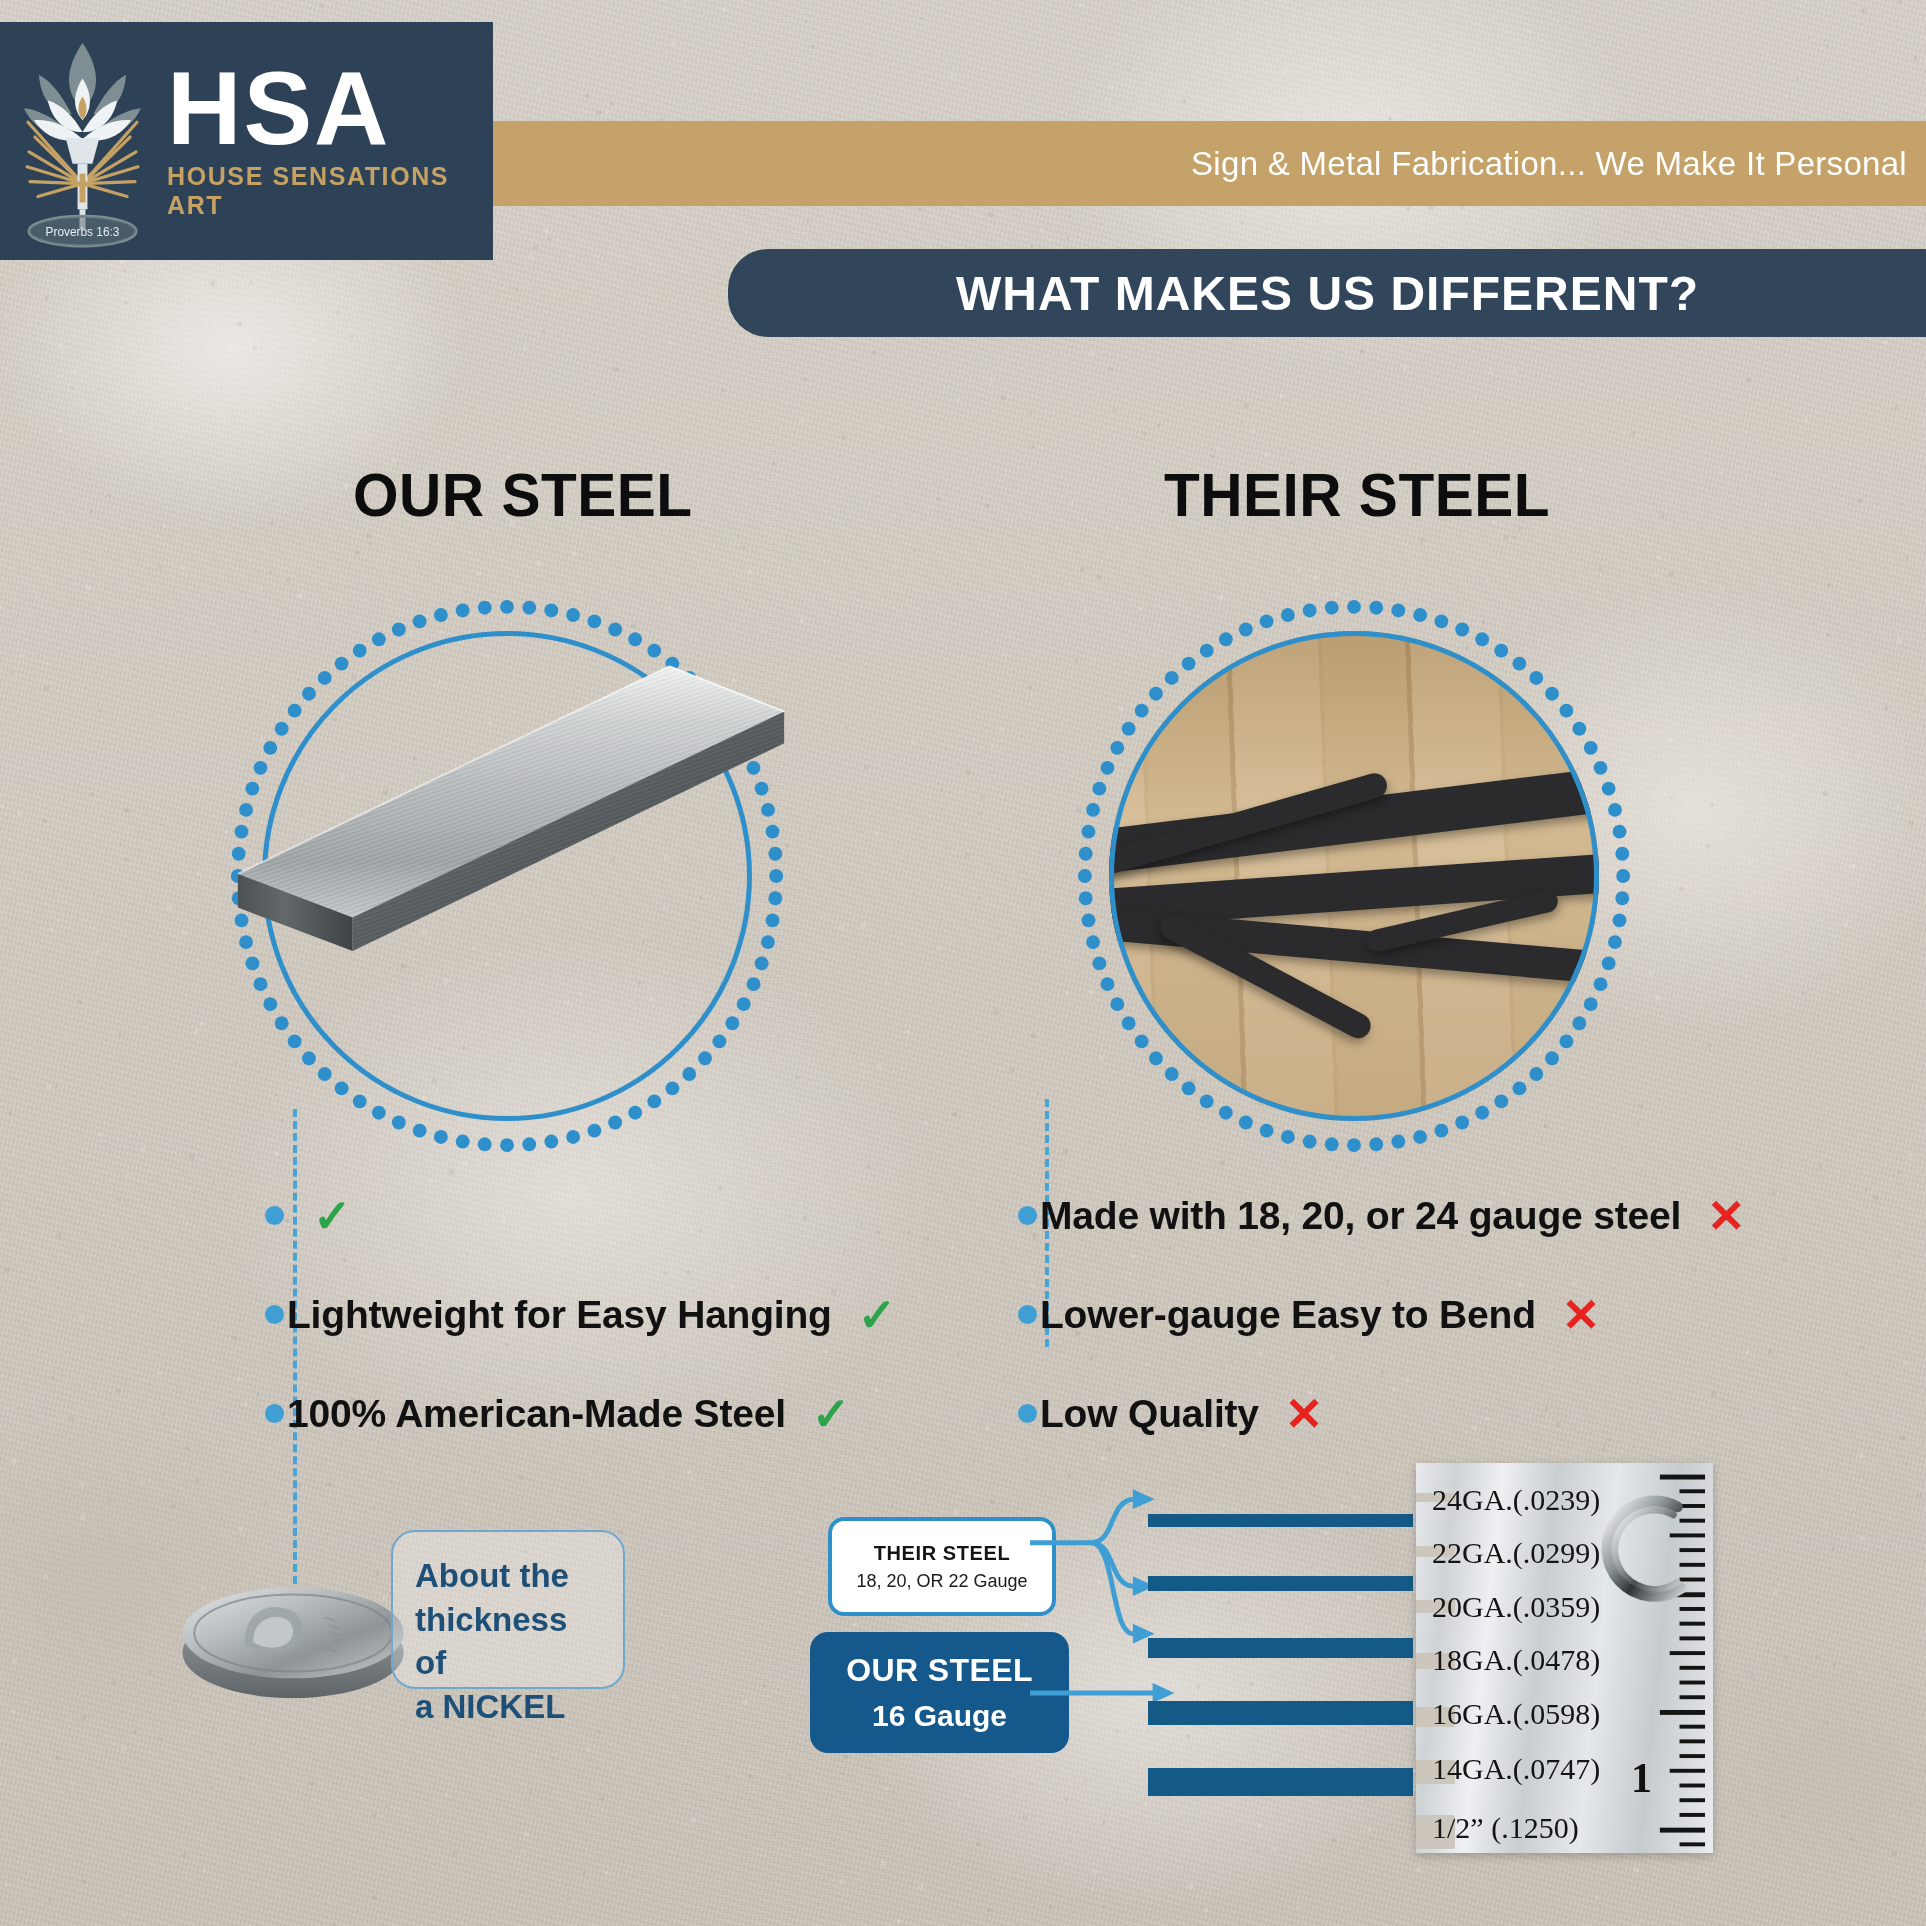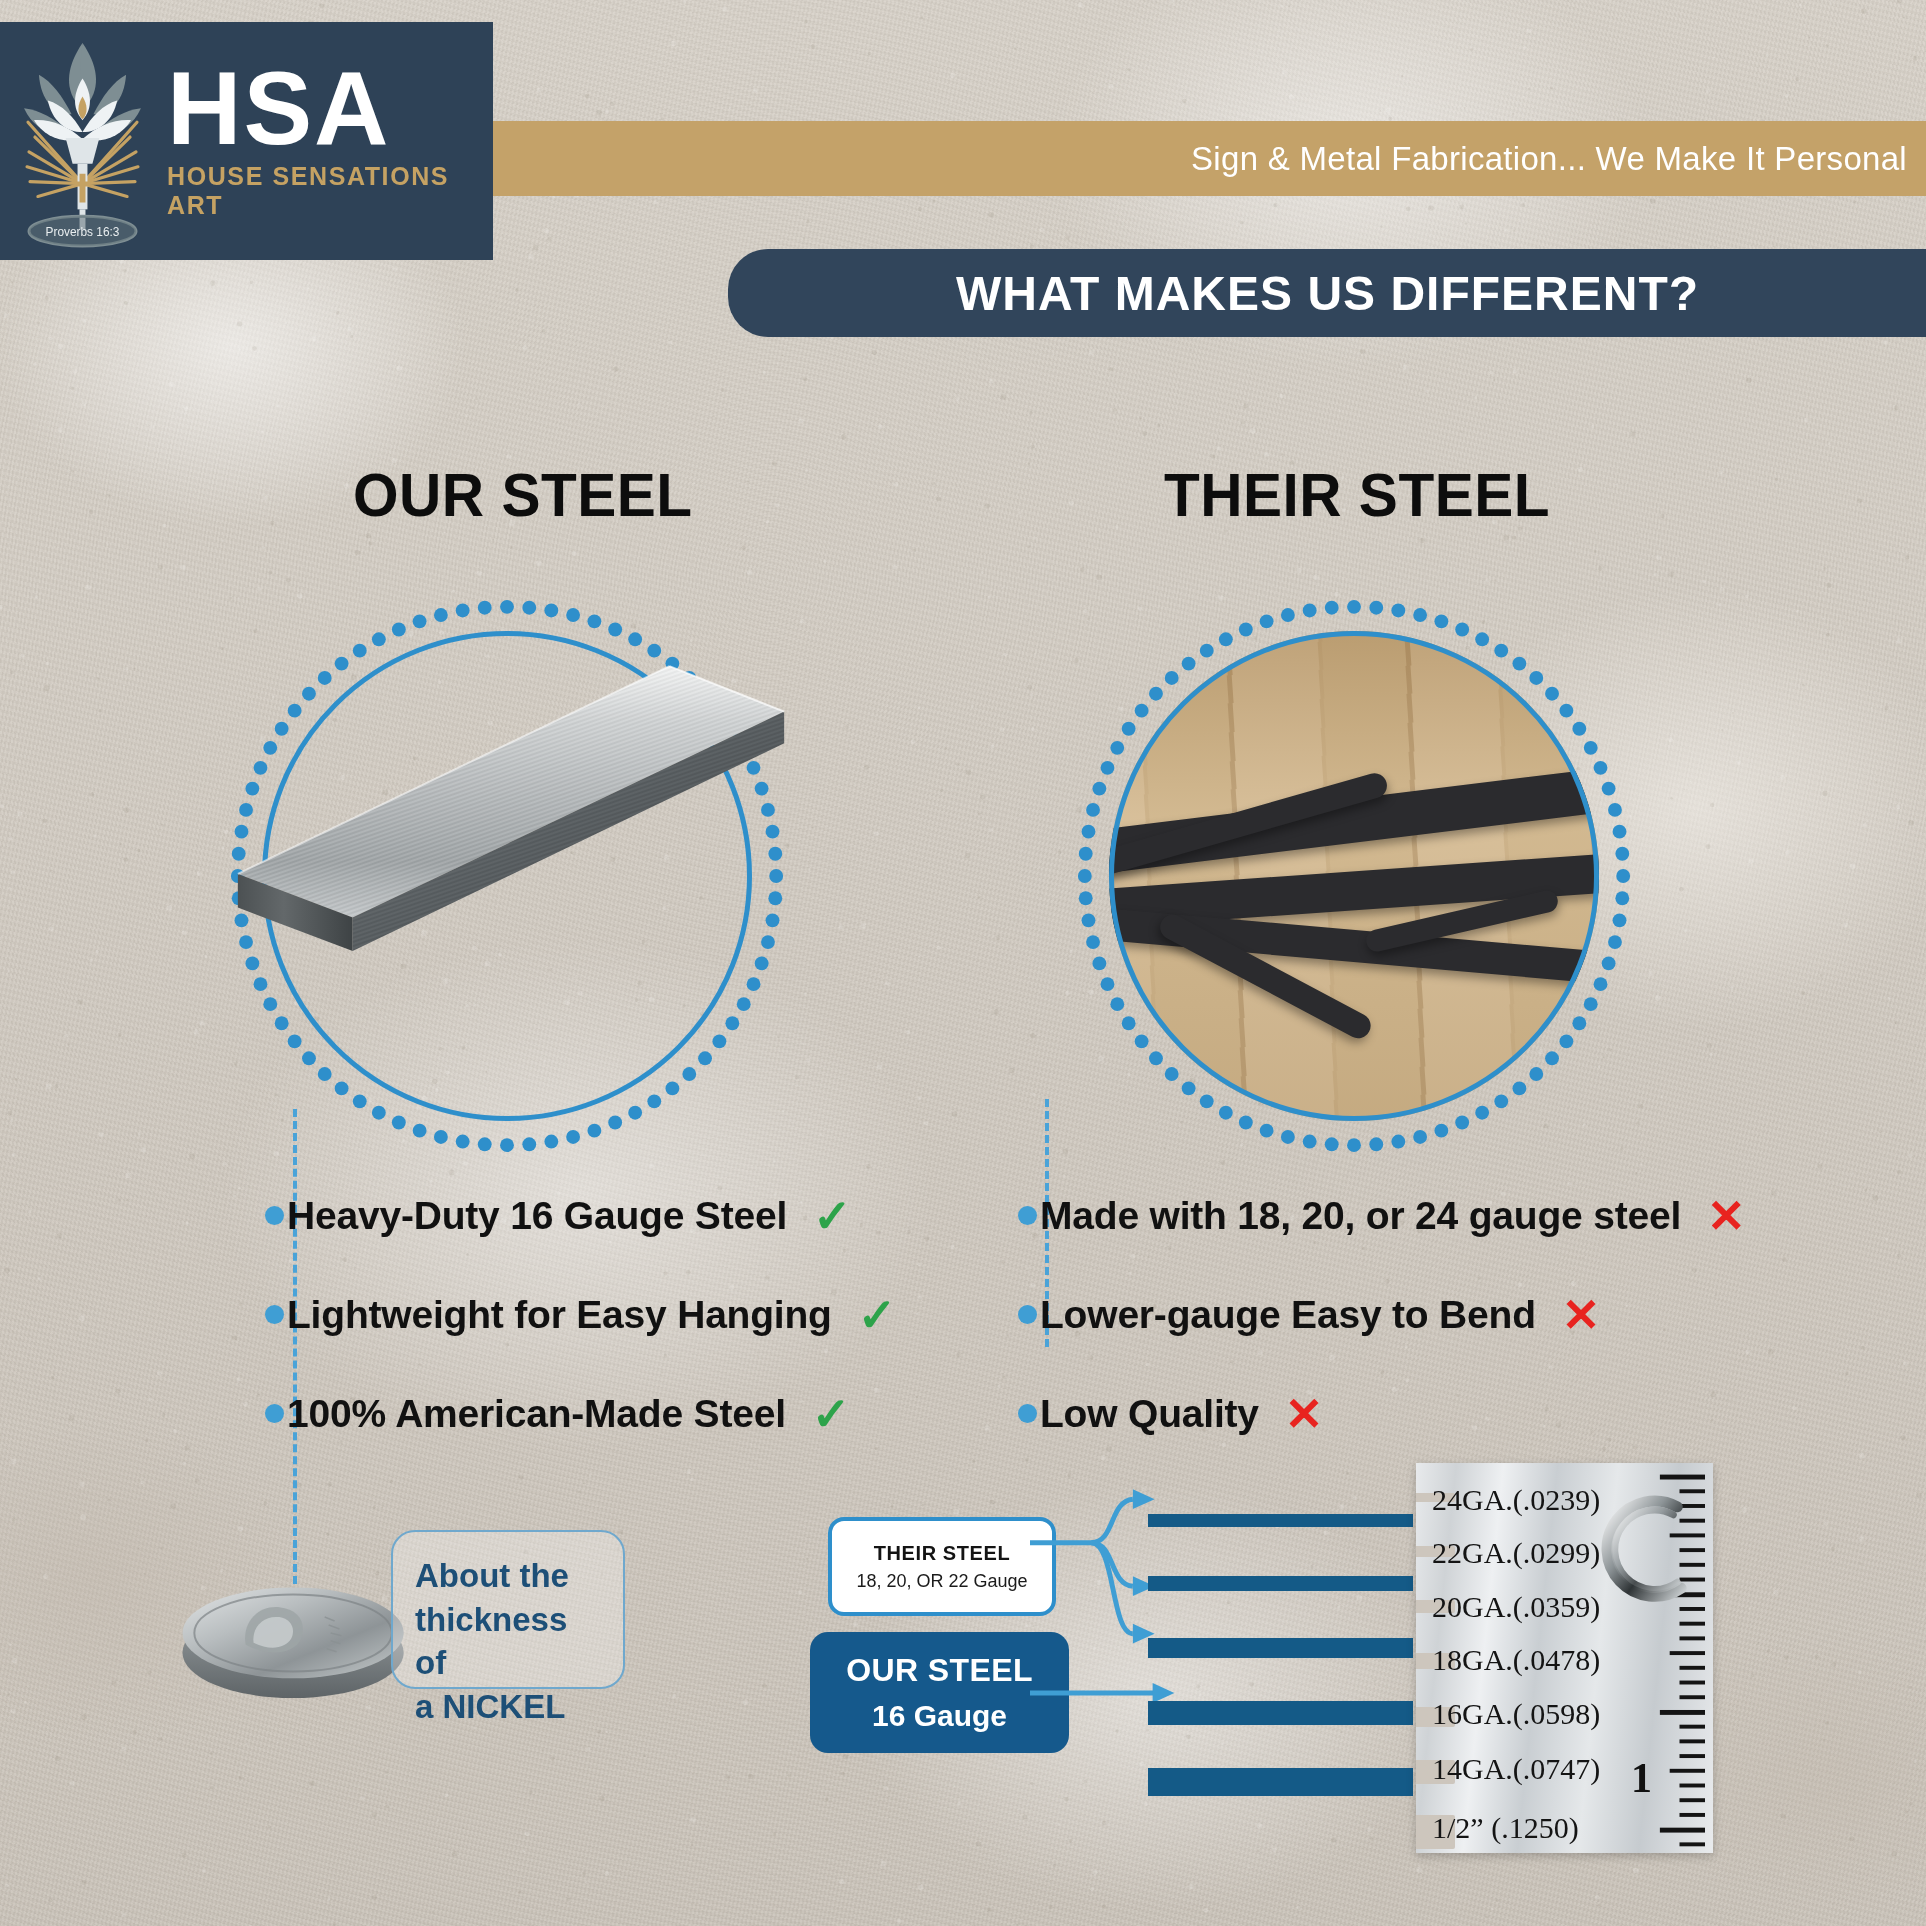--- a/index.html
+++ b/index.html
@@ -33,21 +33,21 @@
     background:#2e4257;display:flex;align-items:center;
   }
   #logo-mark{width:149px;height:213px;position:relative;flex:0 0 auto;margin-left:8px;}
   #logo-text{margin-left:10px;}
   #logo-hsa{font-family:"Liberation Sans",sans-serif;font-weight:bold;color:#fff;
     font-size:103px;line-height:.92;letter-spacing:2px;}
   #logo-sub{font-family:"Liberation Sans",sans-serif;font-weight:bold;color:#c5a263;
     font-size:25px;letter-spacing:1.6px;margin-top:5px;}
 
   #gold-band{
-    position:absolute;left:493px;top:121px;right:0;height:75px;background:#c4a269;
+    position:absolute;left:493px;top:121px;right:0;height:85px;background:#c4a269;
     display:flex;align-items:center;justify-content:flex-end;
   }
   #tagline{color:#fff;font-size:33px;letter-spacing:0.3px;padding-right:20px;
     font-family:"Liberation Sans",sans-serif;}
 
   #title-banner{
     position:absolute;left:728px;top:249px;right:0;height:88px;
     background:#31455b;border-radius:40px 0 0 40px;
     display:flex;align-items:center;justify-content:center;
   }
@@ -2134,21 +2134,20 @@
   </div>
   <div class="ring-solid"></div>
 </div>
 
 <div class="dash-line" id="dash-ours-long"></div>
 <div class="dash-line" id="dash-theirs"></div>
 
 <div class="bullet-col" id="bullets-ours">
   <div class="bullet-row">
     <span class="bdot"></span>
-    <span class="btext">Heavy-Duty 16 Gauge Steel</span>
     <span class="mark yes">✓</span>
   </div>
   <div class="bullet-row">
     <span class="bdot"></span>
     <span class="btext">Lightweight for Easy Hanging</span>
     <span class="mark yes">✓</span>
   </div>
   <div class="bullet-row">
     <span class="bdot"></span>
     <span class="btext">100% American-Made Steel</span>

